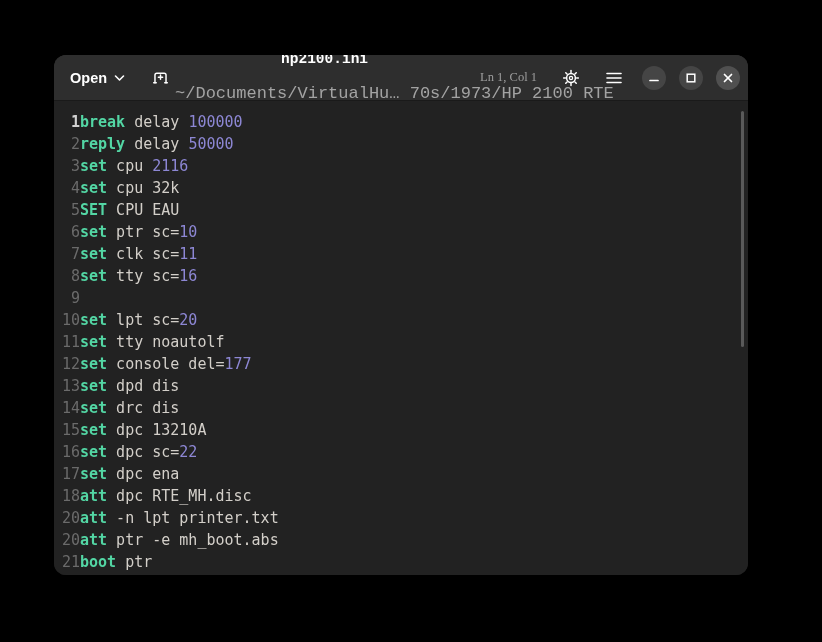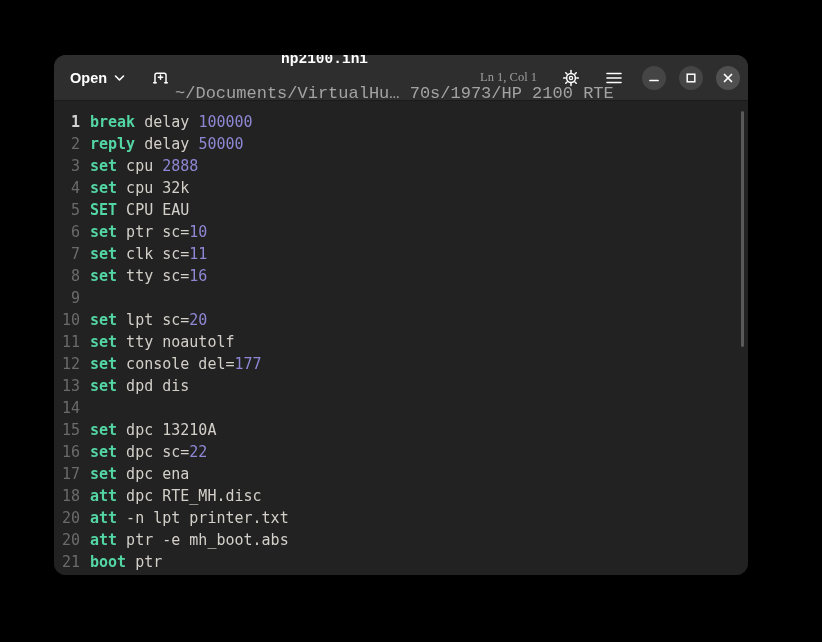--- a/index.html
+++ b/index.html
@@ -27,21 +27,21 @@
   .winbtn{width:24px;height:24px;border-radius:50%;border:none;background:#454545;
           display:inline-flex;align-items:center;justify-content:center;cursor:pointer;padding:0;}
   .winbtn.close{background:#505050;}
   
   .editor{position:relative;height:474px;background:#222222;box-sizing:border-box;
           padding-top:10px;font-family:"DejaVu Sans Mono","Liberation Mono",monospace;
           font-size:15px;line-height:22px;cursor:text;}
   .row{display:flex;height:22px;white-space:pre;}
   .ln{width:26px;flex-shrink:0;text-align:right;color:#6b6b6b;user-select:none;}
   .ln.current{color:#d2d2d2;font-weight:bold;}
-  .code{margin-left:10px;white-space:pre;}
+  .code{white-space:pre;}
   .tok-kw{color:#53d6a4;font-weight:bold;}
   .tok-txt{color:#d3cfc9;}
   .tok-num{color:#8d87d4;}
   .vscroll{position:absolute;right:4px;top:10px;width:3px;height:236px;
            background:#5a5a5a;border-radius:2px;cursor:pointer;}
 </style>
 </head>
 <body>
 
 <div class="stage">
@@ -128,32 +128,32 @@
             </svg>
           </span>
         </button>
       </div>
     </div>
 
     <div class="editor">
       <div>
           <div class="row"><span class="ln current">1</span><span class="code"><span class="tok-kw">break</span><span class="tok-txt"> delay </span><span class="tok-num">100000</span></span></div>
           <div class="row"><span class="ln">2</span><span class="code"><span class="tok-kw">reply</span><span class="tok-txt"> delay </span><span class="tok-num">50000</span></span></div>
-          <div class="row"><span class="ln">3</span><span class="code"><span class="tok-kw">set</span><span class="tok-txt"> cpu </span><span class="tok-num">2888</span></span></div>
+          <div class="row"><span class="ln">3</span><span class="code"><span class="tok-kw">set</span><span class="tok-txt"> cpu </span><span class="tok-num">2116</span></span></div>
           <div class="row"><span class="ln">4</span><span class="code"><span class="tok-kw">set</span><span class="tok-txt"> cpu 32k</span></span></div>
           <div class="row"><span class="ln">5</span><span class="code"><span class="tok-kw">SET</span><span class="tok-txt"> CPU EAU</span></span></div>
           <div class="row"><span class="ln">6</span><span class="code"><span class="tok-kw">set</span><span class="tok-txt"> ptr sc=</span><span class="tok-num">10</span></span></div>
           <div class="row"><span class="ln">7</span><span class="code"><span class="tok-kw">set</span><span class="tok-txt"> clk sc=</span><span class="tok-num">11</span></span></div>
           <div class="row"><span class="ln">8</span><span class="code"><span class="tok-kw">set</span><span class="tok-txt"> tty sc=</span><span class="tok-num">16</span></span></div>
           <div class="row"><span class="ln">9</span></div>
           <div class="row"><span class="ln">10</span><span class="code"><span class="tok-kw">set</span><span class="tok-txt"> lpt sc=</span><span class="tok-num">20</span></span></div>
           <div class="row"><span class="ln">11</span><span class="code"><span class="tok-kw">set</span><span class="tok-txt"> tty noautolf</span></span></div>
           <div class="row"><span class="ln">12</span><span class="code"><span class="tok-kw">set</span><span class="tok-txt"> console del=</span><span class="tok-num">177</span></span></div>
           <div class="row"><span class="ln">13</span><span class="code"><span class="tok-kw">set</span><span class="tok-txt"> dpd dis</span></span></div>
-          <div class="row"><span class="ln">14</span></div>
+          <div class="row"><span class="ln">14</span><span class="code"><span class="tok-kw">set</span><span class="tok-txt"> drc dis</span></span></div>
           <div class="row"><span class="ln">15</span><span class="code"><span class="tok-kw">set</span><span class="tok-txt"> dpc 13210A</span></span></div>
           <div class="row"><span class="ln">16</span><span class="code"><span class="tok-kw">set</span><span class="tok-txt"> dpc sc=</span><span class="tok-num">22</span></span></div>
           <div class="row"><span class="ln">17</span><span class="code"><span class="tok-kw">set</span><span class="tok-txt"> dpc ena</span></span></div>
           <div class="row"><span class="ln">18</span><span class="code"><span class="tok-kw">att</span><span class="tok-txt"> dpc RTE_MH.disc</span></span></div>
           <div class="row"><span class="ln">20</span><span class="code"><span class="tok-kw">att</span><span class="tok-txt"> -n lpt printer.txt</span></span></div>
           <div class="row"><span class="ln">20</span><span class="code"><span class="tok-kw">att</span><span class="tok-txt"> ptr -e mh_boot.abs</span></span></div>
           <div class="row"><span class="ln">21</span><span class="code"><span class="tok-kw">boot</span><span class="tok-txt"> ptr</span></span></div>
         </div>
       <div class="vscroll"></div>
     </div>

